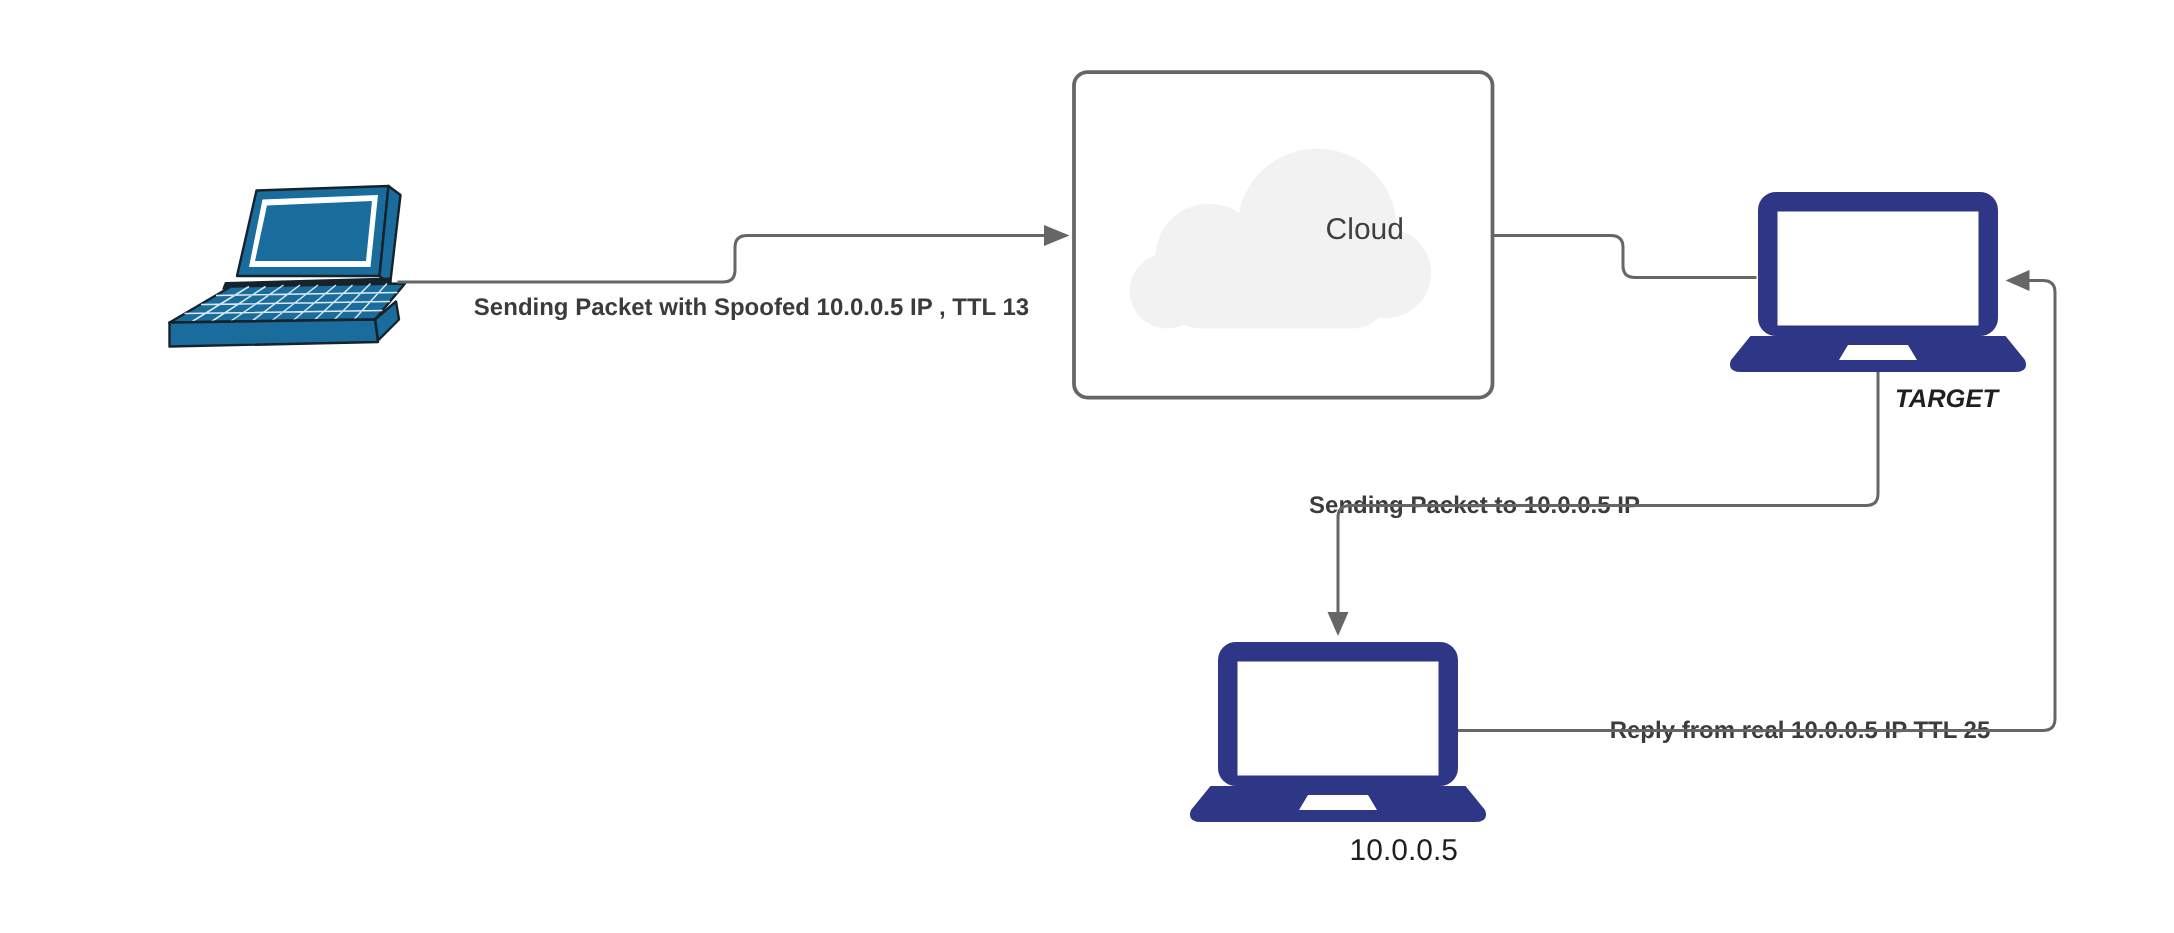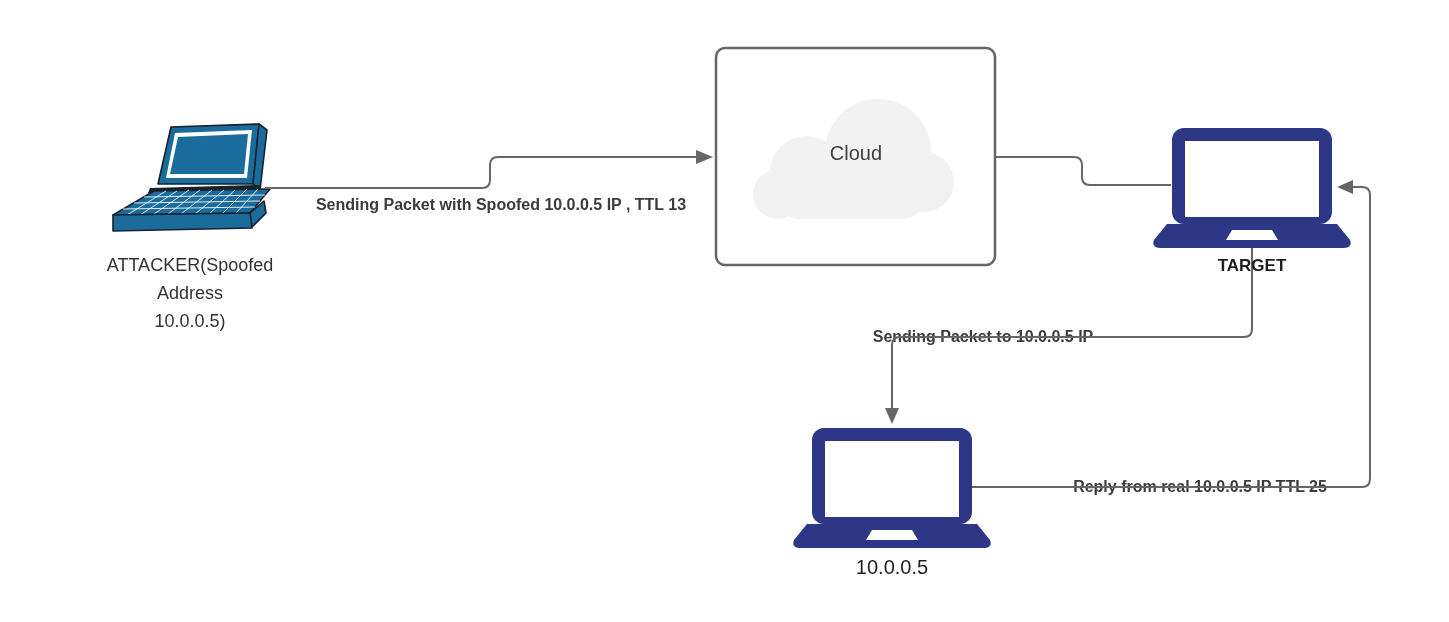--- a/index.html
+++ b/index.html
@@ -23,26 +23,26 @@
   }
   .cloud-box { fill:#ffffff; stroke:var(--box_border); stroke-width:2.5; }
   .cloud-part { fill:var(--cloud_fill); stroke:none; }
   .lap-navy { fill:var(--navy); stroke:none; }
   .lap-white { fill:#ffffff; stroke:none; }
   .atk-body { fill:var(--attacker_blue); stroke:var(--attacker_outline); stroke-width:1.6; stroke-linejoin:round; }
   .atk-flat { fill:var(--attacker_blue); stroke:none; }
   .atk-white { fill:#ffffff; stroke:none; }
   .atk-dark { fill:var(--attacker_outline); stroke:none; }
   .atk-grid { fill:none; stroke:#ffffff; stroke-width:1; opacity:.85; }
-  .node-label { position:absolute; text-align:center; color:var(--node_label); }
+  .node-label { position:absolute; text-align:right; color:var(--node_label); }
   #attacker-label { left:60px; top:251px; width:260px; font-size:18px;
     line-height:28px; white-space:pre-line; color:var(--attacker_label); }
   #cloud-label { left:776px; top:142px; width:160px; font-size:20px; color:var(--cloud_text); }
   #target-label { left:1172px; top:256px; width:160px; font-size:17px;
-    font-weight:bold; }
+    font-weight:bold; font-style:italic; }
   #host-label { left:812px; top:556px; width:160px; font-size:20px; }
 </style>
 </head>
 <body>
 
 <div class="stage">
 
   <svg width="1449" height="622" viewBox="0 0 1449 622">
 
     <rect class="cloud-box" x="716" y="48" width="279" height="217" rx="9"></rect>
@@ -93,20 +93,17 @@
 
     <path class="edge" d="M995,157 L1074,157 Q1082,157 1082,165 L1082,177 Q1082,185 1090,185 L1171,185"></path>
 
     <path class="edge" d="M1252,248 L1252,329 Q1252,337 1244,337 L900,337 Q892,337 892,345 L892,409"></path>
     <polygon class="arrow" points="892,424 885,408 899,408"></polygon>
 
     <path class="edge" d="M972,487 L1362,487 Q1370,487 1370,479 L1370,195 Q1370,187 1362,187 L1352,187"></path>
     <polygon class="arrow" points="1337,187 1353,180 1353,194"></polygon>
   </svg>
 
-  <div class="node-label" id="attacker-label">ATTACKER(Spoofed
-Address
-10.0.0.5)</div>
   <div class="node-label" id="cloud-label">Cloud</div>
   <div class="node-label" id="target-label">TARGET</div>
   <div class="node-label" id="host-label">10.0.0.5</div>
 
 </div>
 
 </body></html>

